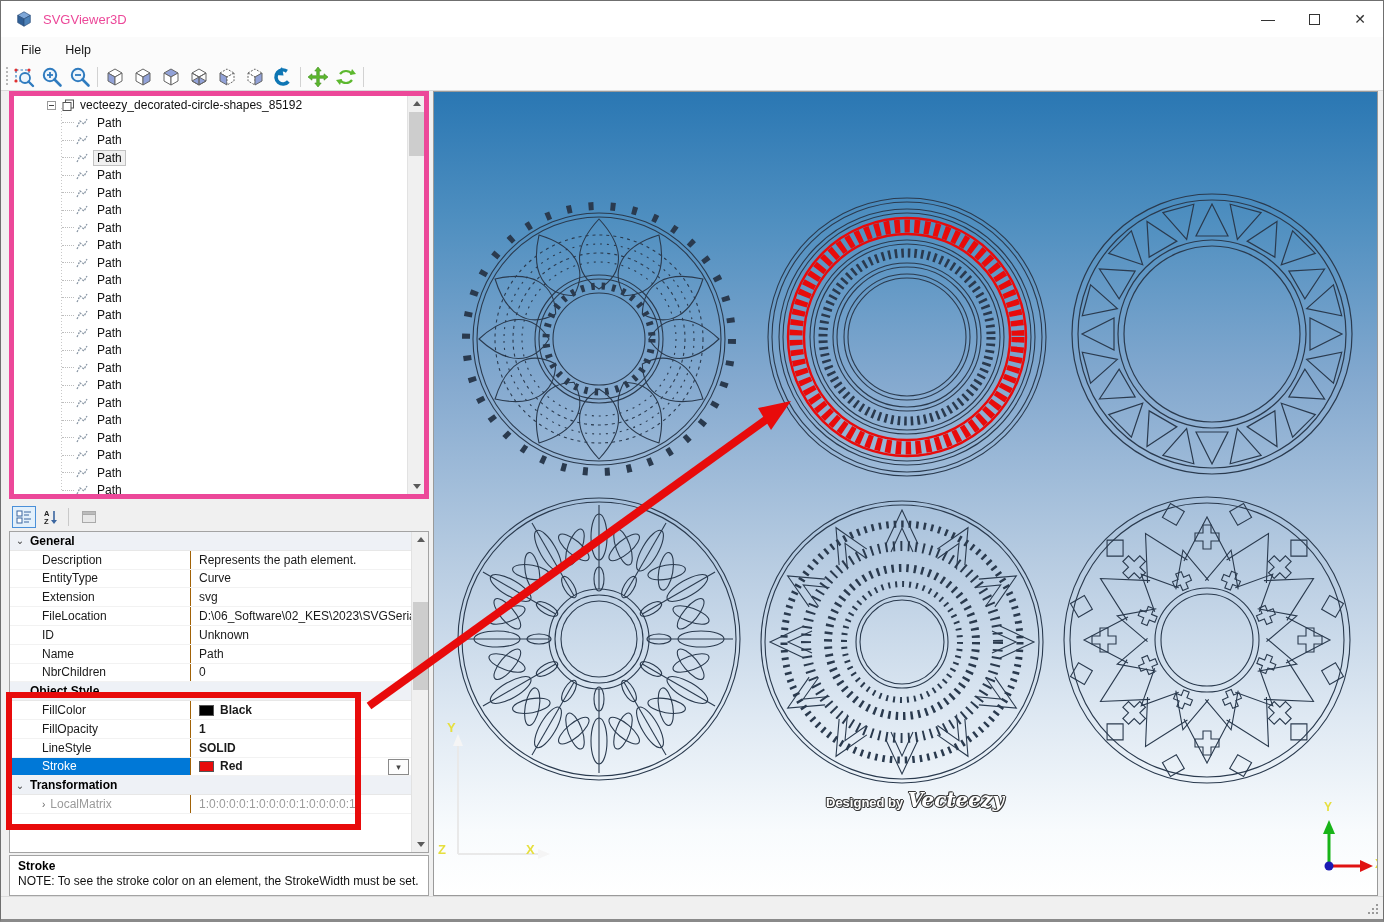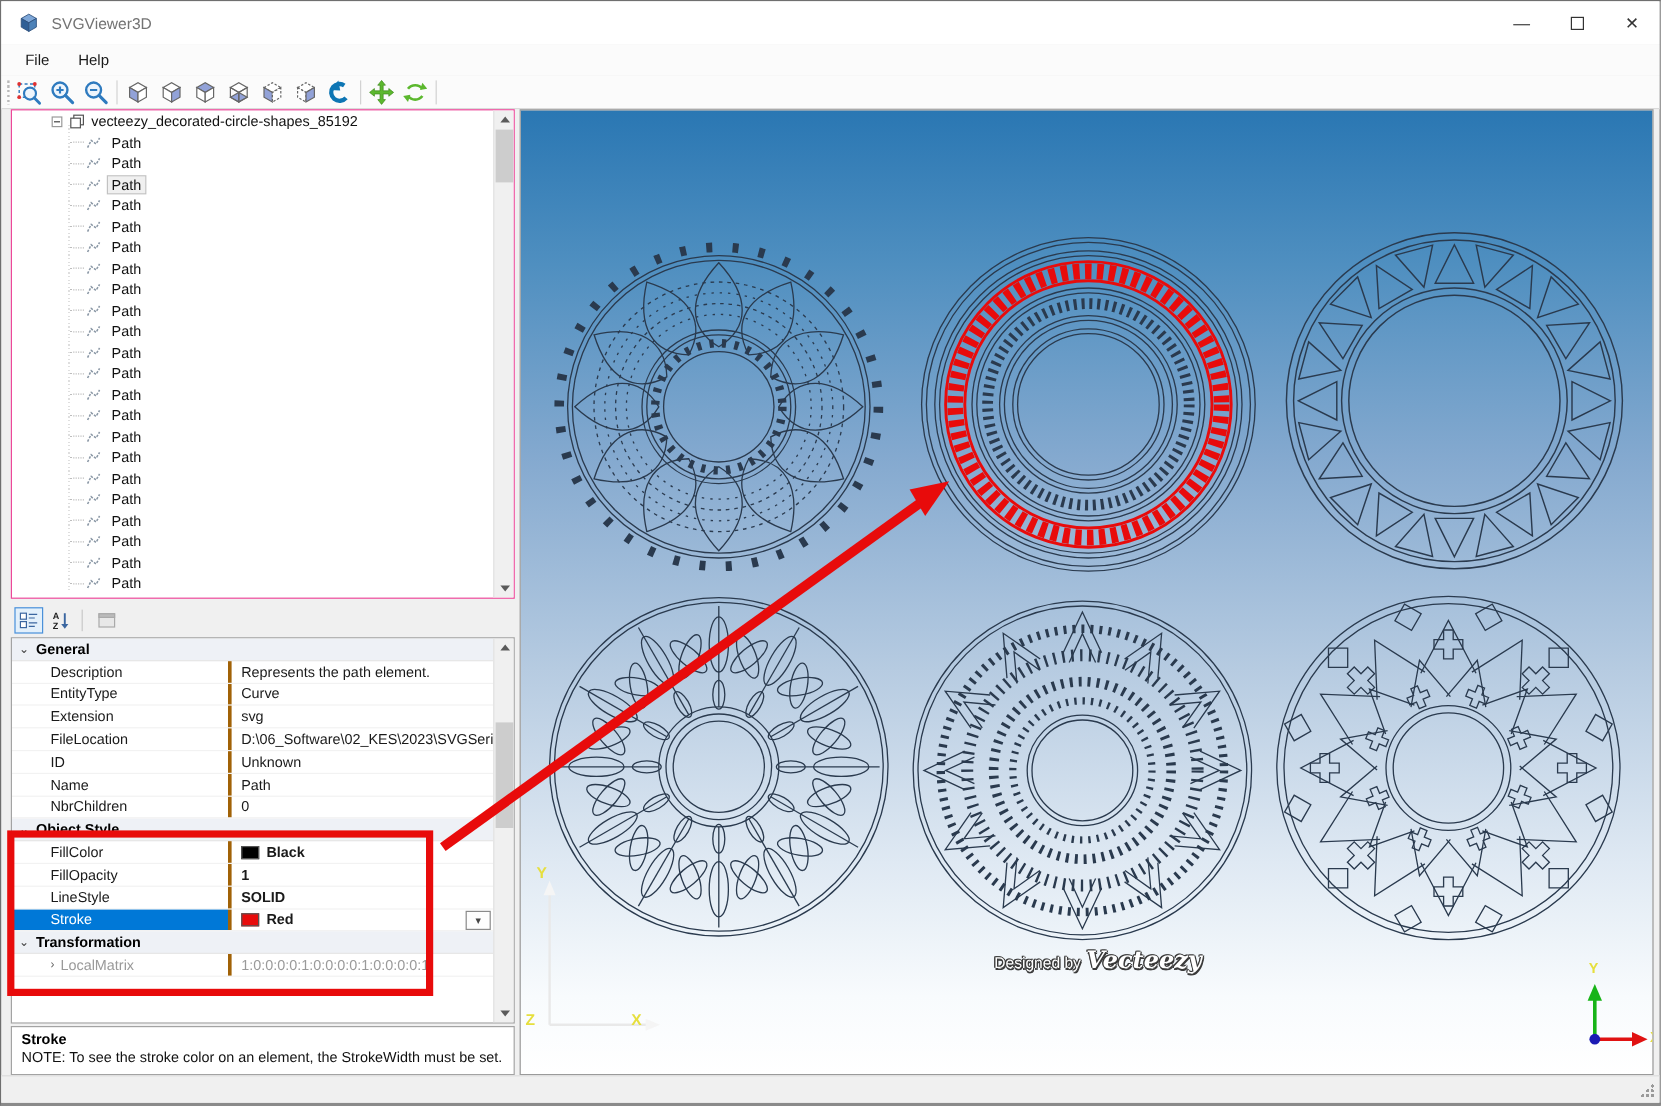--- a/index.html
+++ b/index.html
@@ -2,38 +2,38 @@
 <html><head>
 <meta charset="utf-8">
 <style>
   * { margin:0; padding:0; box-sizing:border-box; }
   body { width:1384px; height:922px; font-family:"Liberation Sans", sans-serif; background:#d8d8d8; }
   .window { position:relative; width:1384px; height:922px; background:#f0f0f0; border:1px solid #6f6f6f; border-bottom:3px solid #8a8a8a; overflow:hidden; }
 
   
   .titlebar { position:absolute; left:0; top:0; width:100%; height:36px; background:#ffffff; display:flex; align-items:center; }
   .app-icon { margin-left:14px; width:18px; height:18px; }
-  .title-text { margin-left:10px; font-size:13px; color:#737373; }
+  .title-text { margin-left:10px; font-size:13px; color:#ec4899; }
   .win-controls { position:absolute; right:0; top:0; height:36px; display:flex; }
   .win-btn { width:46px; height:36px; display:flex; align-items:center; justify-content:center; font-size:14px; color:#333; }
   .max-box { width:11px; height:11px; border:1.4px solid #333; }
 
   
   .menubar { position:absolute; left:0; top:36px; width:100%; height:26px; background:#fbfbfb; display:flex; align-items:center; }
   .menu-item { padding:0 12px; font-size:12.5px; color:#1a1a1a; height:100%; display:flex; align-items:center; }
   .menu-item:first-child { margin-left:8px;text-align:center; }
 
   
   .toolbar { position:absolute; left:0; top:62px; width:100%; height:28px; background:#fbfbfb; border-bottom:1px solid #dadada; display:flex; align-items:center; }
   .tb-grip { width:5px; height:20px; margin-left:4px; background:repeating-linear-gradient(180deg,#b9b9b9 0 2px,transparent 2px 4px); background-size:2px 100%; background-repeat:no-repeat; background-position:1px 0; }
   .tb-btn { width:28px; height:26px; display:flex; align-items:center; justify-content:center; }
   .tb-sep { width:1px; height:20px; background:#d2d2d2; margin:0 3px; }
 
   
-  .tree-panel { position:absolute; left:8px; top:90px; width:420px; height:408px; background:#fff; border:1px solid #ec4899; overflow:hidden; }
+  .tree-panel { position:absolute; left:8px; top:90px; width:420px; height:408px; background:#fff; border:5px solid #ec4899; overflow:hidden; }
   .tree-inner { position:absolute; left:0; top:0; right:17px; bottom:0; overflow:hidden; font-size:12px; }
   .tree-guide { position:absolute; left:47px; top:12px; bottom:4px; width:1px; background:repeating-linear-gradient(180deg,#c9c9c9 0 1px,transparent 1px 3px); }
   .tree-root-row { position:relative; height:18px; display:flex; align-items:center; }
   .t-expander { position:relative; width:9px; height:9px; border:1px solid #9a9a9a; background:#fff; margin-left:33px; flex:none; }
   .t-expander::after { content:""; position:absolute; left:1px; top:3px; width:5px; height:1px; background:#444; }
   .t-rooticon { margin-left:6px; flex:none; }
   .t-rootlabel { margin-left:5px; white-space:nowrap; color:#111; }
   .tree-row { position:relative; height:17.5px; display:flex; align-items:center; }
   .t-conn { width:12px; margin-left:48px; border-top:1px dotted #bdbdbd; flex:none; }
   .t-ico { margin-left:2px; display:flex; flex:none; }
@@ -56,39 +56,39 @@
 
   
   .prop-panel { position:absolute; left:8px; top:530px; width:420px; height:322px; background:#fff; border:1px solid #a3a3a3; overflow:hidden; }
   .prop-rows { position:absolute; left:0; top:0; right:17px; bottom:0; font-size:12px; }
   .cat-row { height:18.8px; display:flex; align-items:center; background:#eef1f6; border-bottom:1px solid #e7e7e7; }
   .cat-chev { width:20px; text-align:center; font-size:10px; color:#444; }
   .cat-name { font-weight:bold; color:#000; }
   .p-row { position:relative; height:18.8px; display:flex; align-items:center; border-bottom:1px solid #f2f2f2; }
   .p-name { width:180px; padding-left:32px; color:#1a1a1a; white-space:nowrap; overflow:hidden; flex:none; height:100%; display:flex; align-items:center; }
   .p-exp { margin-right:5px; color:#666; font-size:10px; }
-  .p-val { flex:1; padding-left:8px; border-left:3px solid #a16207; display:flex; align-items:center; gap:6px; white-space:nowrap; overflow:hidden; height:100%; color:#1a1a1a; }
+  .p-val { flex:1; padding-left:8px; border-left:1px solid #a16207; display:flex; align-items:center; gap:6px; white-space:nowrap; overflow:hidden; height:100%; color:#1a1a1a; }
   .p-val.b { font-weight:bold; }
   .swatch { width:15px; height:11px; border:1px solid #555; flex:none; }
   .p-row.sel .p-name { background:#0078d7; color:#fff; }
   .p-row.dis .p-name, .p-row.dis .p-val { color:#9a9a9a; font-weight:normal; }
   .dd { position:absolute; right:2px; top:1px; width:21px; height:16px; border:1px solid #8a8a8a; background:#fdfdfd; font-size:9px; color:#444; display:flex; align-items:center; justify-content:center; }
 
   
   .help-panel { position:absolute; left:8px; top:854px; width:420px; height:41px; background:#fff; border:1px solid #a3a3a3; padding:3px 8px; overflow:hidden; }
   .help-title { font-size:12px; font-weight:bold; color:#000; }
   .help-line { font-size:12px; color:#111; margin-top:1px; }
 
   
   .viewport { position:absolute; left:432px; top:90px; width:945px; height:805px; border:1px solid #9a9a9a;
     background:linear-gradient(180deg,#2a77b3 0%,#4f8fc0 16%,#84a9cf 36%,#b6cbe1 58%,#dfe9f3 78%,#f8fbfd 92%,#ffffff 100%); overflow:hidden; }
   .medallion { position:absolute; }
   .watermark { position:absolute; left:330px; top:696px; width:290px; text-align:center; white-space:nowrap;
     color:#fff; text-shadow:-1px 0 #3a3a3a,1px 0 #3a3a3a,0 -1px #3a3a3a,0 1px #3a3a3a,1px 1px #3a3a3a,-1px -1px #3a3a3a; }
-  .wm-pre { font-size:13px; font-weight:normal;padding-left:12px; }
+  .wm-pre { font-size:13px; font-weight:bold;padding-left:12px; }
   .wm-brand { font-size:20px; font-weight:bold; font-style:italic; font-family:"DejaVu Serif", serif; }
   .axis-label { position:absolute; color:#e6df3e; font-size:13px; font-weight:bold; }
   .gz-label { position:absolute; color:#e6df3e; font-size:12px; font-weight:bold; }
 
   
   .statusbar { position:absolute; left:0; top:895px; width:100%; height:23px; background:#f0f0f0; border-top:1px solid #dcdcdc; }
   .grip { position:absolute; right:4px; bottom:4px; width:12px; height:12px;
     background:radial-gradient(circle 1.4px at 10px 2px,#9a9a9a 99%,transparent), radial-gradient(circle 1.4px at 10px 6px,#9a9a9a 99%,transparent), radial-gradient(circle 1.4px at 6px 6px,#9a9a9a 99%,transparent), radial-gradient(circle 1.4px at 10px 10px,#9a9a9a 99%,transparent), radial-gradient(circle 1.4px at 6px 10px,#9a9a9a 99%,transparent), radial-gradient(circle 1.4px at 2px 10px,#9a9a9a 99%,transparent); }
 
   

